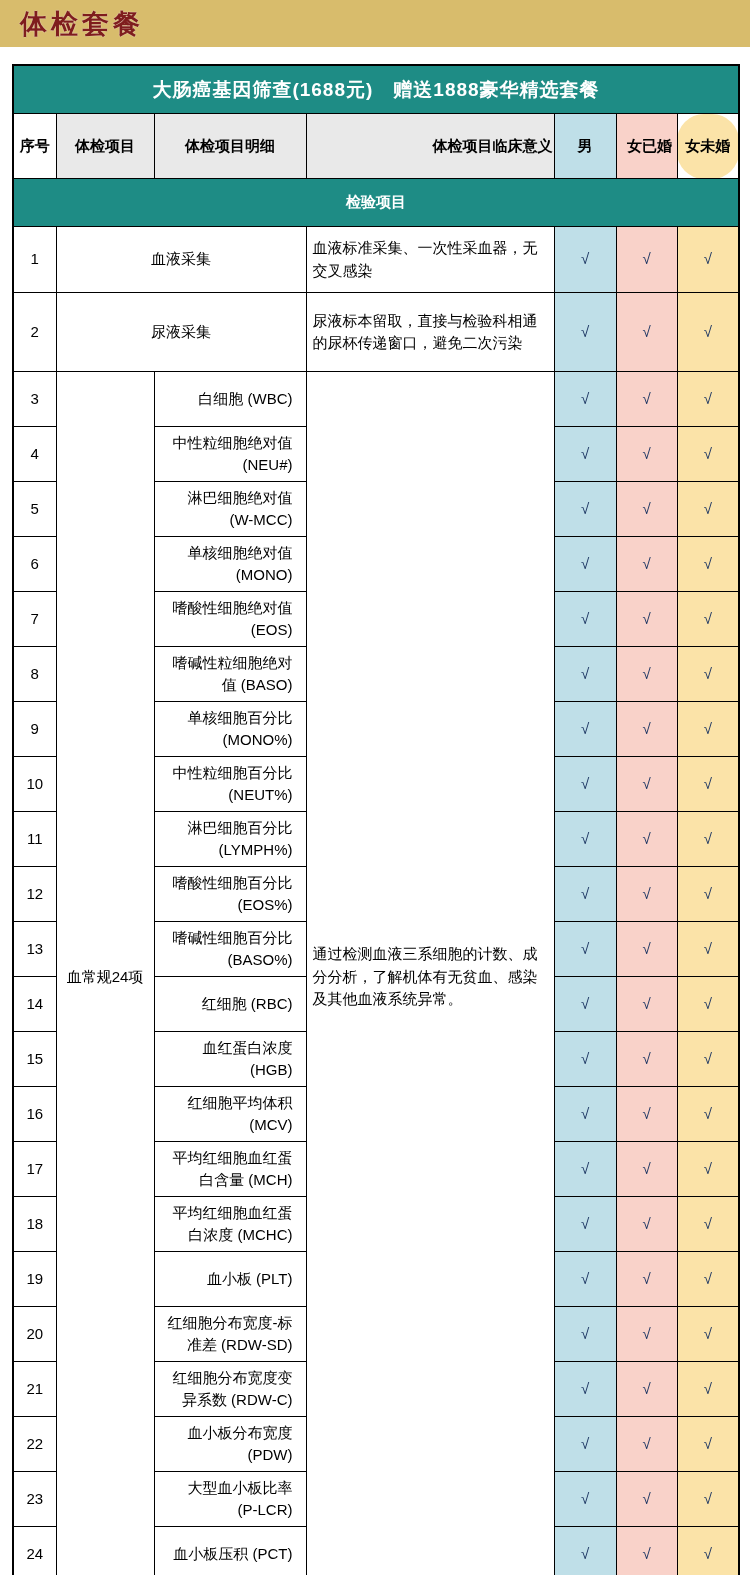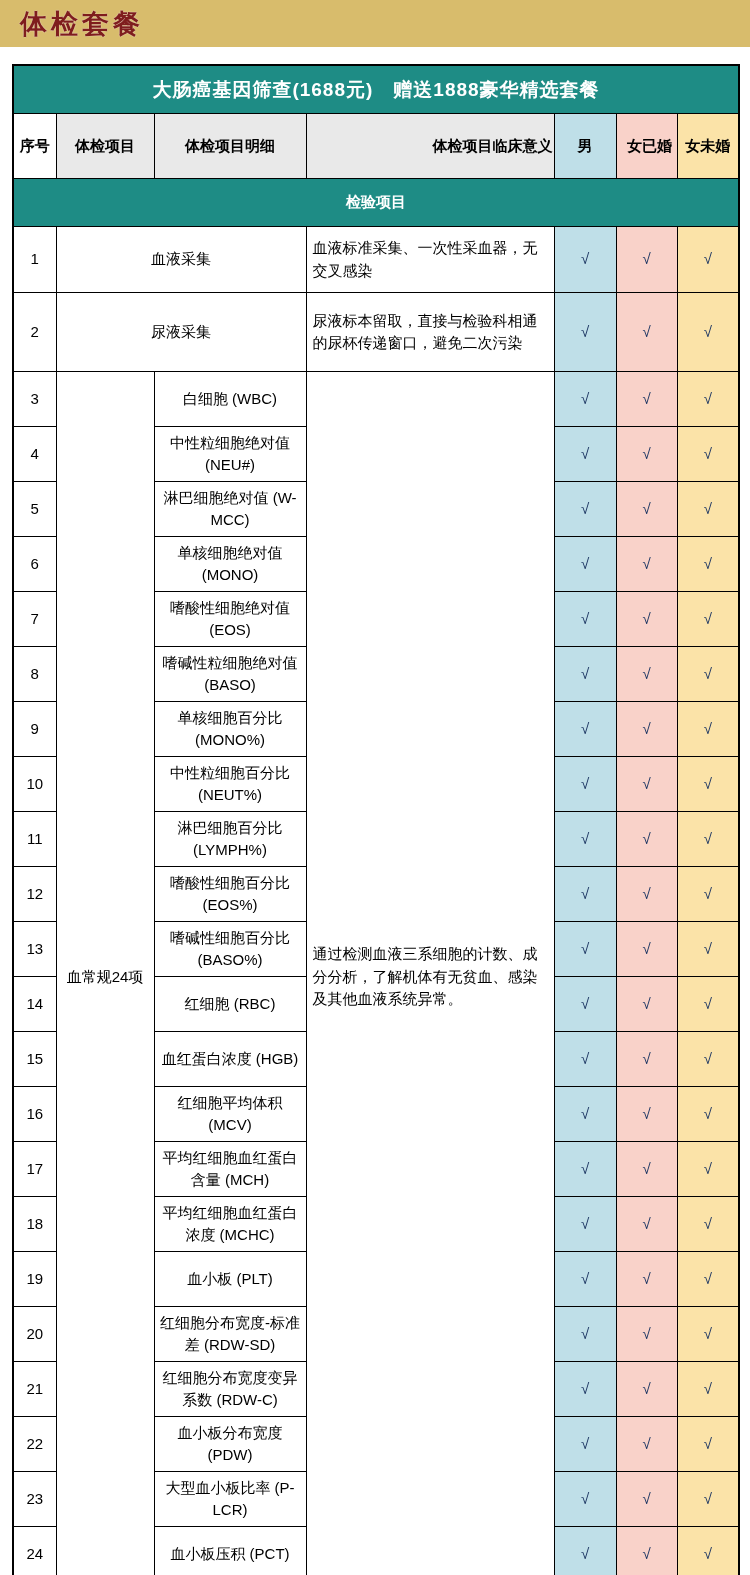--- a/index.html
+++ b/index.html
@@ -9,30 +9,30 @@
     text-shadow:0 0 1px #fff;}
   .table-wrap{margin:17px 12px 0 12px;}
   table{border-collapse:collapse;table-layout:fixed;width:726px;border:2px solid #000;}
   th,td{border:1px solid #000;overflow:hidden;}
   .title-row th{height:45px;background:var(--teal,#1e8c85);color:#fff;font-size:19px;font-weight:bold;text-align:center;letter-spacing:1px;}
   .cols-row th{height:62px;font-size:15px;font-weight:bold;color:#000;text-align:center;background:var(--header-gray,#e9e9e9);}
   .cols-row th.h-seq{background:#ffffff;margin-top:27px;}
   .cols-row th.h-meaning{text-align:right;padding-left:5px;}
   .cols-row th.h-male{background:var(--male-blue,#bfdfe8);}
   .cols-row th.h-married{background:var(--married-pink,#f9d2c9);padding-left:7px;}
-  .cols-row th.h-unmarried{background:var(--unmarried-yellow,#fbe3a8);}
+  .cols-row th.h-unmarried{background:var(--unmarried-yellow,#fbe3a8);border-radius:27px;}
   .section-row th{height:45px;background:var(--teal,#1e8c85);color:#fff;font-size:15px;font-weight:bold;text-align:center;}
   tbody td{font-size:15px;color:#000;line-height:1.5;}
   tbody tr{height:55px;}
   tr.r-sample-0{height:66px;}
   tr.r-sample-1{height:79px;}
   tbody tr:last-child{height:56px;}
   td.seq{text-align:center;}
   td.item{text-align:center;}
-  td.detail{text-align:center;padding:1px 3px;}
+  td.detail{text-align:right;padding:1px 13px;}
   td.meaning{text-align:left;padding:1px 6px;}
   td.group-item{text-align:center;}
   td.check{text-align:center;color:var(--check-navy,#1f3864);font-size:15px;}
   td.c-male{background:var(--male-blue,#bfdfe8);}
   td.c-married{background:var(--married-pink,#f9d2c9);}
   td.c-unmarried{background:var(--unmarried-yellow,#fbe3a8);}
 </style>
 </head>
 <body>
 

